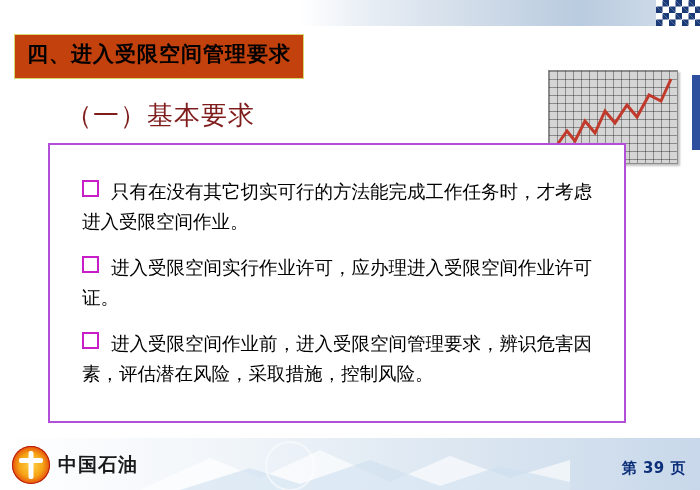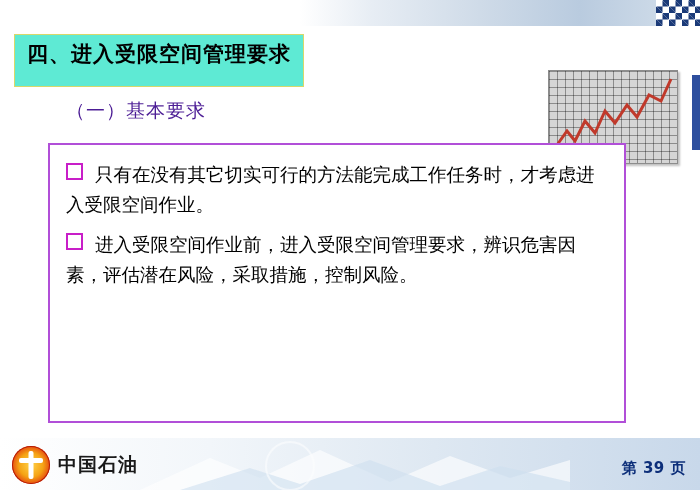--- a/index.html
+++ b/index.html
@@ -49,40 +49,40 @@
     top: 75px;
     width: 8px;
     height: 75px;
     background: #2e4f9e;
   }
   
   .title-box {
     position: absolute;
     left: 14px;
     top: 34px;
-    background: #5eead4;
+    background: #c2410c;
     border: 1px solid #d8d86a;
-    padding: 5px 12px 18px 12px;
+    padding: 5px 12px 10px 12px;
   }
   .title-text {
     font-family: "DejaVu Sans", "Liberation Sans", sans-serif;
     font-size: 21px;
     font-weight: bold;
     color: #000000;
     letter-spacing: 1px;
     white-space: nowrap;
   }
   
   .subtitle {
     position: absolute;
     left: 66px;
     top: 98px;
     font-family: "DejaVu Sans", "Liberation Sans", sans-serif;
-    font-size: 19px;
-    color: #4c1d95;
+    font-size: 26px;
+    color: #7f1d1d;
     letter-spacing: 1px;
     white-space: nowrap;
   }
   
   .chart-thumb {
     position: absolute;
     left: 548px;
     top: 70px;
     width: 128px;
     height: 92px;
@@ -109,22 +109,22 @@
     border: 2px solid #b14fd8;
     background: #ffffff;
     box-sizing: border-box;
     padding: 16px 16px 0 16px;
   }
   .bullet-row {
     display: block;
     margin-bottom: 10px;
   }
   .bullet-row p {
-    margin: 0;
-    font-family: Liberation Serif, serif;
+    margin: 16px;
+    font-family: Liberation Sans, sans-serif;
     font-size: 18.5px;
     line-height: 1.62;
     color: #000000;
     text-indent: 0;
   }
   .bullet-marker {
     display: inline-block;
     width: 13px;
     height: 13px;
     border: 2px solid #c81ec8;
@@ -228,20 +228,25 @@
   </div>
 
   <div class="content-box">
 
     <div class="bullet-row">
       <p>
         <span class="bullet-marker"></span><span>只有在没有其它切实可行的方法能完成工作任务时，才考虑进入受限空间作业。</span>
       </p>
     </div>
 
+    <div class="bullet-row">
+      <p>
+        <span class="bullet-marker"></span><span>进入受限空间实行作业许可，应办理进入受限空间作业许可证。</span>
+      </p>
+    </div>
 
     <div class="bullet-row">
       <p>
         <span class="bullet-marker"></span><span>进入受限空间作业前，进入受限空间管理要求，辨识危害因素，评估潜在风险，采取措施，控制风险。</span>
       </p>
     </div>
 
   </div>
 
   <div class="footer">

